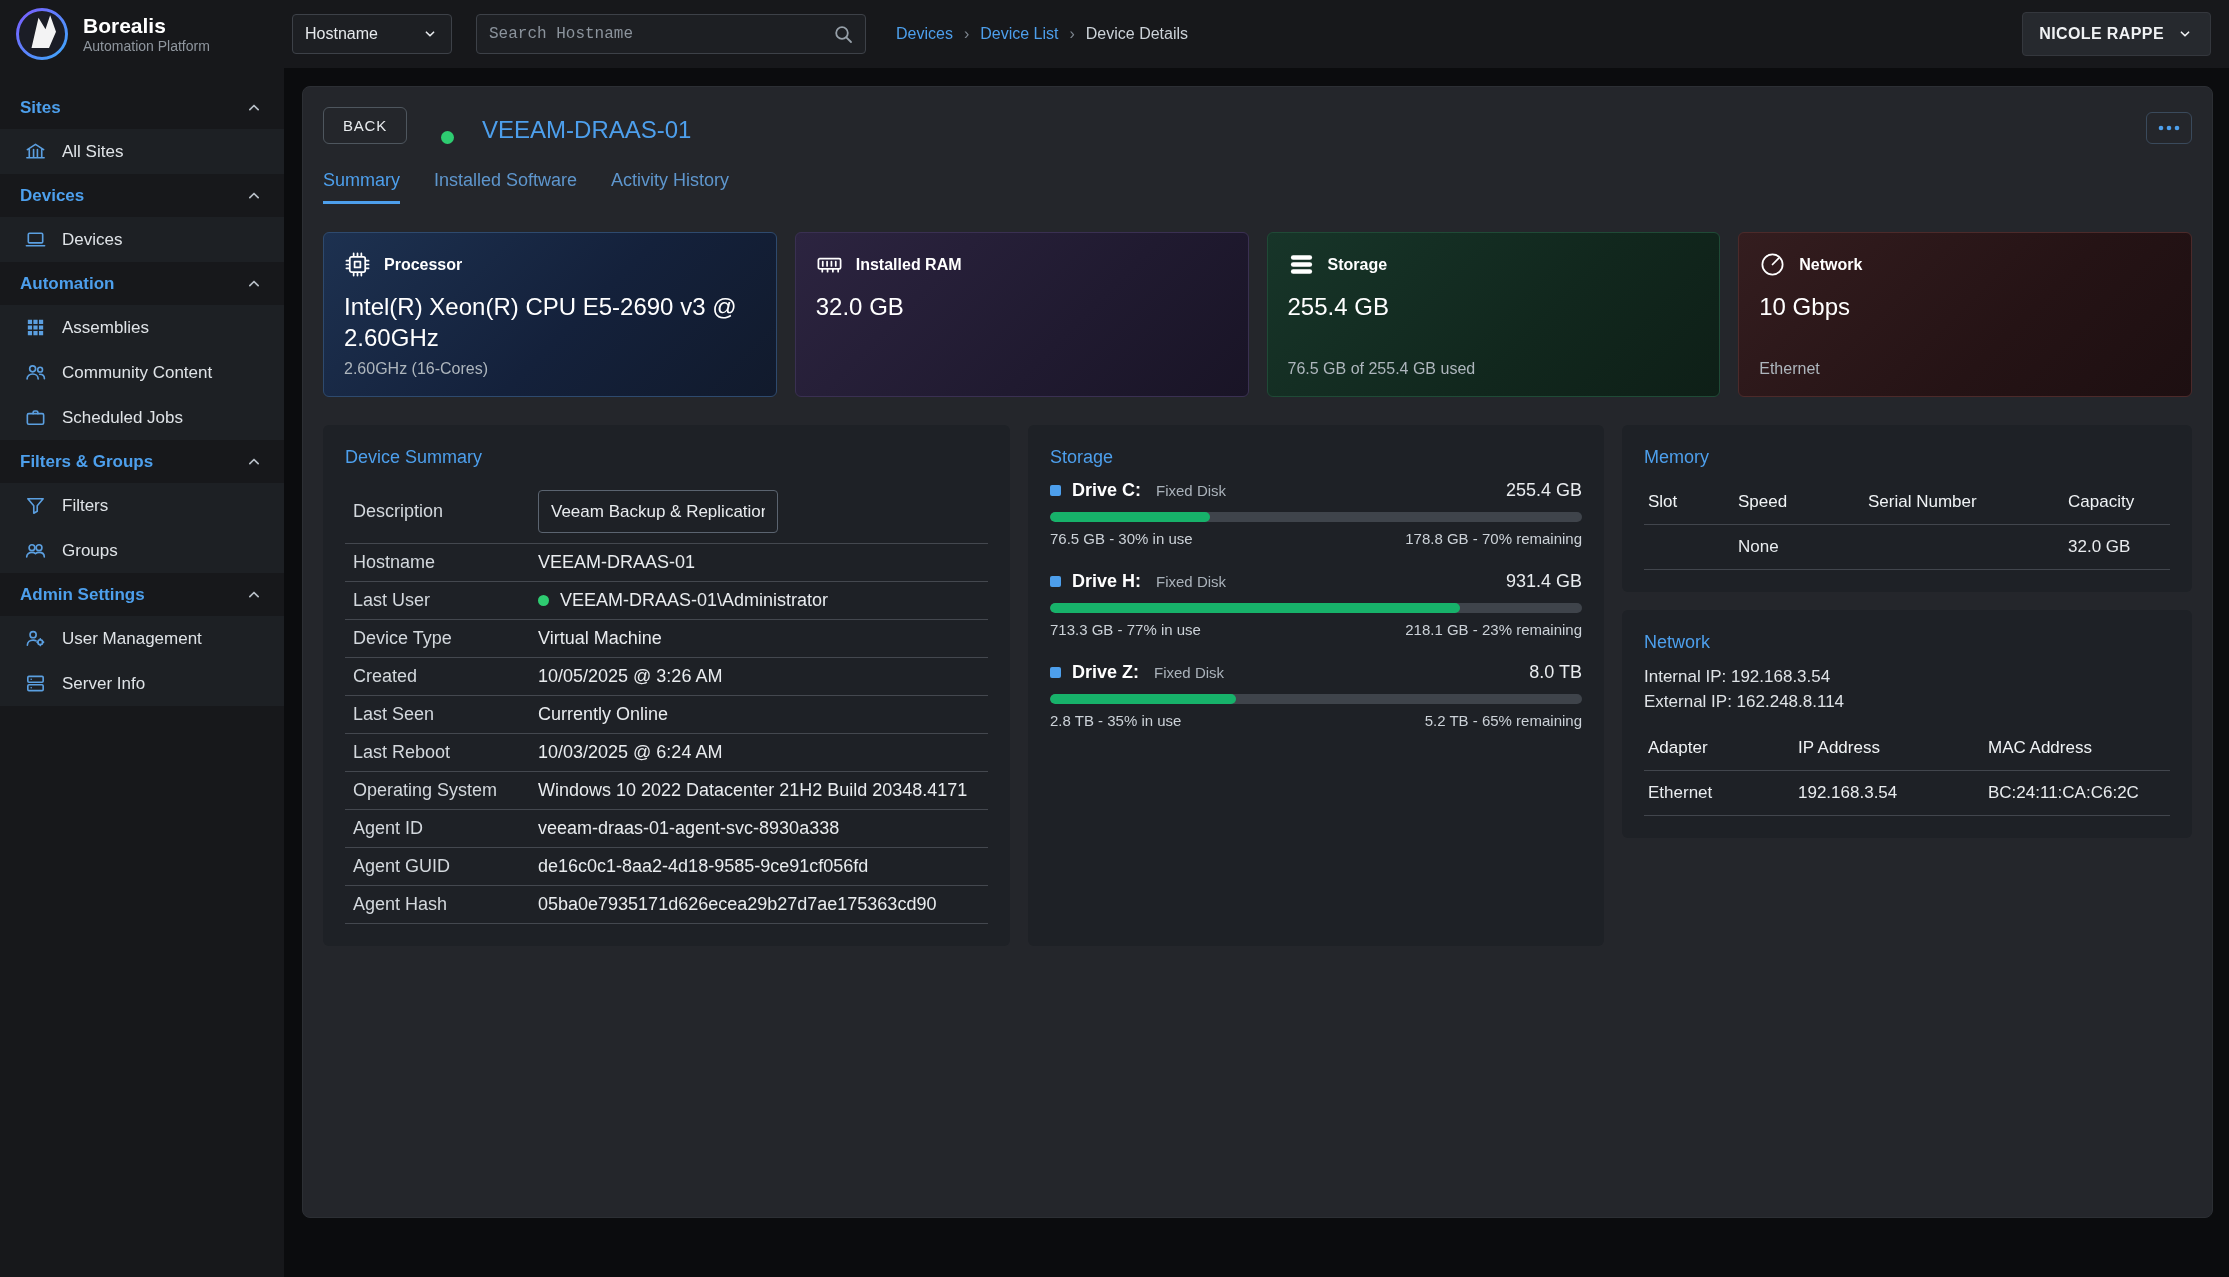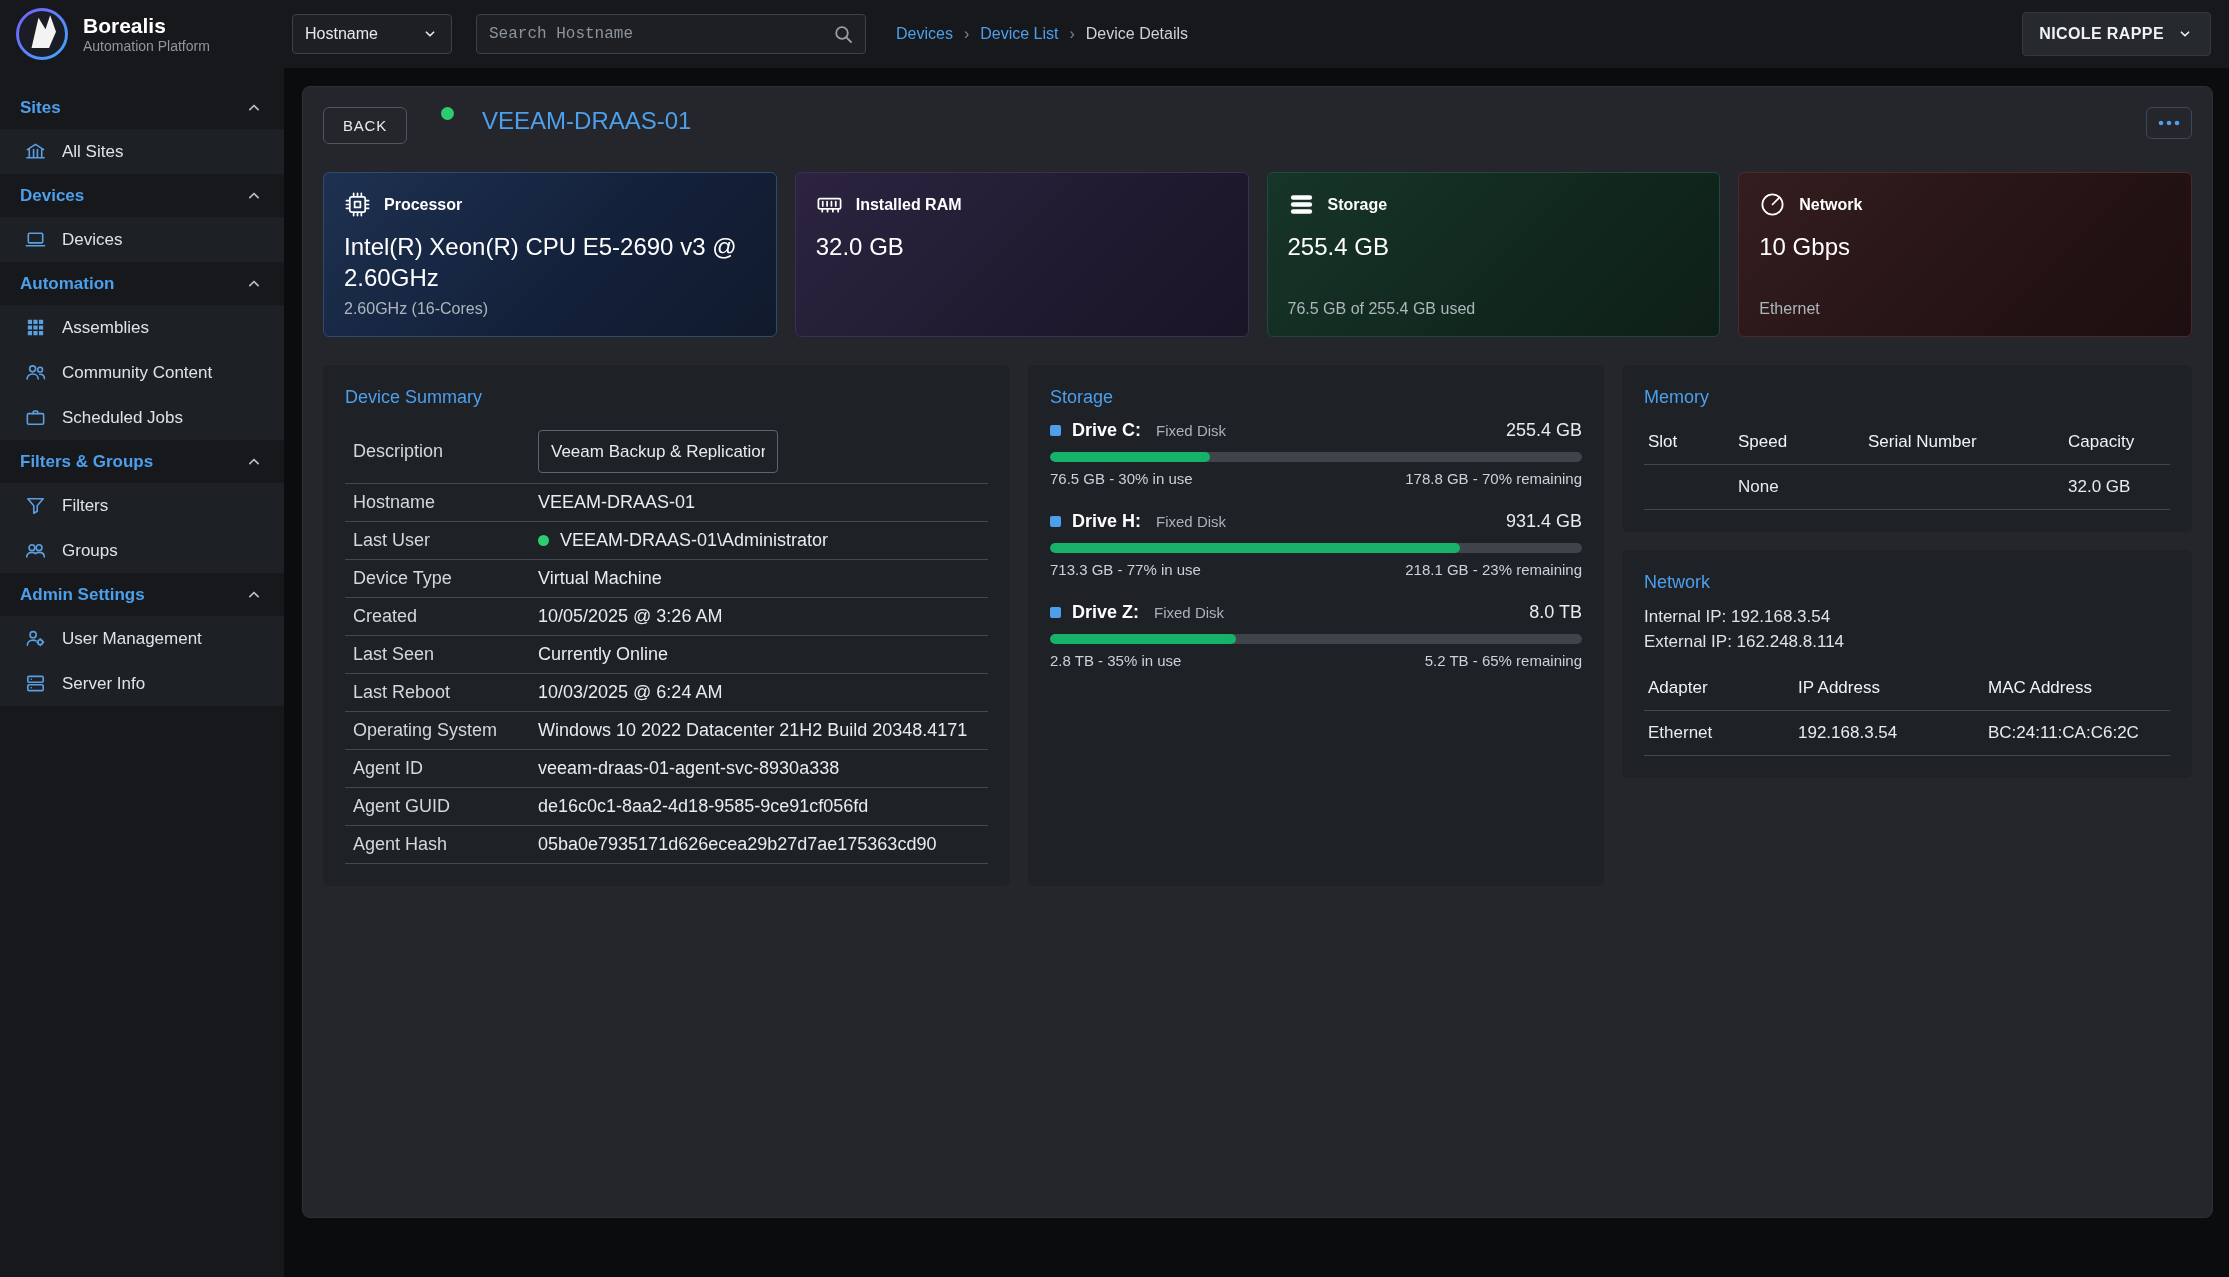--- a/index.html
+++ b/index.html
@@ -41,21 +41,21 @@
     padding:0 20px; cursor:pointer; }
   .section-label { color:#4d9fec; font-weight:bold; font-size:17px; }
   .chev { width:20px; height:20px; fill:none; stroke:#b7bec6; stroke-width:2; stroke-linecap:round; stroke-linejoin:round; }
   .nav-item { height:45px; display:flex; align-items:center; gap:15px; padding:0 20px 0 24px;
     background:#1d2024; font-size:17px; color:#dfe3e7; cursor:pointer; }
   .nav-ico { width:23px; height:23px; fill:none; stroke:#5b9fe0; stroke-width:1.7; stroke-linecap:round; stroke-linejoin:round; flex-shrink:0; }
   .nav-ico-fill { width:23px; height:23px; fill:#5b9fe0; stroke:none; flex-shrink:0; }
   
   .main { flex:1; background:#0b0c0e; padding:18px 18px 0 18px; }
   .wrapper { background:#24262b; border:1px solid #2c2f34; border-radius:8px; padding:20px; height:1132px; }
-  .page-header { display:flex; align-items:flex-start; gap:28px; }
+  .page-header { display:flex; align-items:flex-end; gap:28px; }
   .back-btn { padding:9px 19px; border:1px solid #4e565e; border-radius:6px; background:transparent;
     color:#e8ebee; font-size:15px; letter-spacing:0.8px; font-family:inherit; cursor:pointer; }
   .status-dot { width:13px; height:13px; border-radius:50%; background:#2ecc71; margin-left:6px; }
   .device-title { font-size:24px; font-weight:500; color:#4d9fec; }
   .more-btn { margin-left:auto; width:46px; height:32px; border:1px solid #3a4a5c; border-radius:6px;
     background:transparent; display:flex; align-items:center; justify-content:center; cursor:pointer; }
   .more-ico { fill:#4d9fec; }
   .tabs { margin-top:26px; display:flex; gap:34px; }
   .tab { font-size:18px; padding-bottom:10px; color:#5e96cd; cursor:pointer; border-bottom:3px solid transparent; }
   .tab.active { color:#4d9fec; border-bottom-color:#4d9fec; }
@@ -284,20 +284,25 @@
         <h1 class="device-title">VEEAM-DRAAS-01</h1>
         <button class="more-btn">
           <svg class="more-ico" width="22" height="6" viewBox="0 0 22 6">
             <circle cx="3" cy="3" r="2.3"></circle>
               <circle cx="11" cy="3" r="2.3"></circle>
               <circle cx="19" cy="3" r="2.3"></circle>
           </svg>
         </button>
       </div>
 
+      <div class="tabs">
+        <div class="tab active">Summary</div>
+        <div class="tab">Installed Software</div>
+        <div class="tab">Activity History</div>
+      </div>
 
       <div class="cards-row">
 
         <div class="stat-card card-blue">
           <div class="card-head">
             <svg class="card-ico" viewBox="0 0 28 28">
               <rect x="6" y="6" width="16" height="16" rx="2"></rect>
                 <rect x="11" y="11" width="6" height="6"></rect>
               <path d="M10 2.5v2.5M14 2.5v2.5M18 2.5v2.5M10 23v2.5M14 23v2.5M18 23v2.5M2.5 10h2.5M2.5 14h2.5M2.5 18h2.5M23 10h2.5M23 14h2.5M23 18h2.5"></path>
             </svg>

